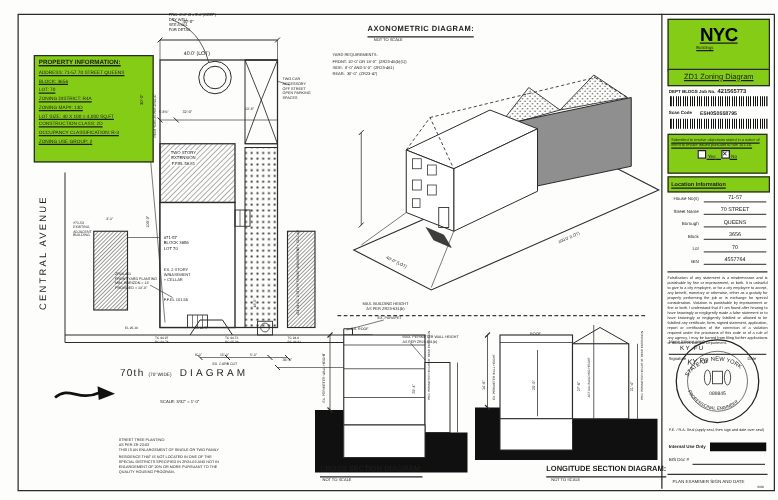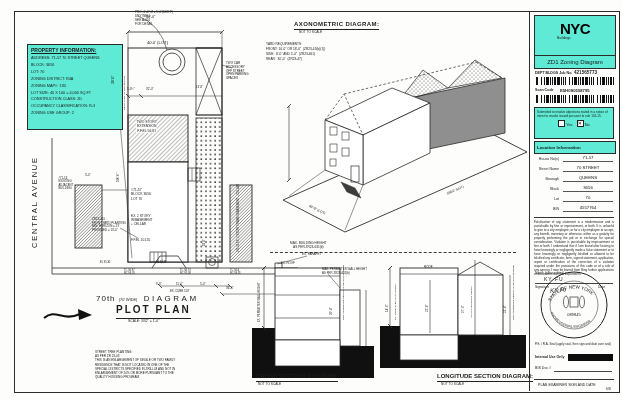--- a/index.html
+++ b/index.html
@@ -2,21 +2,21 @@
 <html><head>
 <meta charset="utf-8">
 <style>
   html,body{margin:0;padding:0;background:#fff;}
   .page{position:relative;width:622px;height:400px;background:#fdfdfc;overflow:hidden;
         font-family:"Liberation Sans",sans-serif;color:#1c1c1c;}
   .abs{position:absolute;}
   .t{position:absolute;white-space:pre;line-height:1.25;color:#1c1c1c;}
   .rot{transform:rotate(-90deg);transform-origin:0 0;}
   .sheet{border:1.1px solid #2b2b2b;}
-  .box{border:0.9px solid #2b2b2b;background:#5eead4;}
+  .box{border:0.9px solid #2b2b2b;background:#84cc16;text-decoration:underline;}
   .barcode{background:repeating-linear-gradient(90deg,#111 0 .8px,#fff .8px 1.7px,#111 1.7px 2.3px,#fff 2.3px 3.6px,#111 3.6px 4.9px,#fff 4.9px 5.6px);border-left:1px solid #111;border-right:1px solid #111;}
   .cb{display:inline-block;width:5px;height:5px;border:0.8px solid #222;position:relative;vertical-align:-1px;background:#fff;}
   .cb.checked::before{content:"✕";position:absolute;left:-0.2px;top:-1.4px;font-size:5.4px;color:#111;}
   .fieldrow{position:absolute;left:2px;width:84px;height:10px;}
   .flabel{position:absolute;left:0;top:2px;width:27px;text-align:right;font-size:3.6px;color:#222;}
   .fval{position:absolute;left:31px;top:0;width:50px;text-align:center;font-size:4.3px;border-bottom:0.8px solid #555;padding-bottom:1px;color:#111;}
   .dash{border-top:0.9px dashed #3a3a3a;}
   .ground{fill:#101010;}
   svg{position:absolute;overflow:visible;}
   .lbl-bg{background:rgba(255,255,255,.85);padding:0 .5px;}
@@ -141,21 +141,20 @@
   <div class="t" style="left:176px;top:283px;font-size:2.8px;">15'-0"</div>
   <div class="t" style="left:200px;top:283px;font-size:2.8px;">5'-0"</div>
   <div class="t" style="left:170px;top:290px;font-size:2.8px;">EX. CURB CUT</div>
   <div class="t" style="left:226px;top:287px;font-size:3px;">36'-6"</div>
 
   <div class="t" style="left:96px;top:294px;font-size:8px;letter-spacing:1px;"><span>70th</span> <span style="font-size:3.8px;letter-spacing:0;">(70' WIDE)</span>  <span style="letter-spacing:2.5px;">DIAGRAM</span></div>
   <svg class="abs" style="left:42px;top:306px;" width="52" height="22" viewBox="0 0 52 22">
     <path d="M2,12 C14,2 20,16 38,8" stroke="#111" stroke-width="2.2" fill="none"></path>
     <path d="M36,3 L50,9 L37,14 Z" fill="#111"></path>
   </svg>
-  <div class="t" style="left:116px;top:304px;font-size:10px;font-weight:bold;letter-spacing:2px;border-bottom:1px solid #222;padding-bottom:1px;">PLOT PLAN</div>
   <div class="t" style="left:128px;top:319px;font-size:3.4px;">SCALE: 3/32" = 1'-0"</div>
   <div class="t" style="left:95px;top:350px;font-size:3px;line-height:1.4;"><div>STREET TREE PLANTING:</div><div>AS PER ZR 23-03</div><div>THIS IS AN ENLARGEMENT OF SINGLE OR TWO FAMILY</div><div>RESIDENCE THAT IS NOT LOCATED IN ONE OF THE</div><div>SPECIAL DISTRICTS SPECIFIED IN ZR3-L03 AND NOT IN</div><div>ENLARGEMENT OF 20% OR MORE PURSUANT TO THE</div><div>QUALITY HOUSING PROGRAM.</div></div>
 
   <div class="t" style="left:294px;top:21px;font-size:6px;font-weight:bold;letter-spacing:.4px;border-bottom:.9px solid #222;padding-bottom:.5px;">AXONOMETRIC DIAGRAM:</div>
   <div class="t" style="left:299px;top:30px;font-size:3.2px;">NOT TO SCALE</div>
   <div class="t" style="left:266px;top:42px;font-size:3.2px;line-height:1.55;"><div>YARD REQUIREMENTS:</div><div>FRONT: 10'-0" OR 18'-0"  (ZR23-45(b)(1))</div><div>SIDE:  8'-0" AND 5'-0"  (ZR23-461)</div><div>REAR:  30'-0"  (ZR23-47)</div></div>
 
   <svg class="abs" style="left:255px;top:48px;" width="275" height="200" viewBox="0 0 275 200">
     <g stroke="#2b2b2b" fill="none" stroke-width="0.8">
       <polygon points="28,152 90,184 272,104 210,72" stroke-width="0.9"></polygon>

